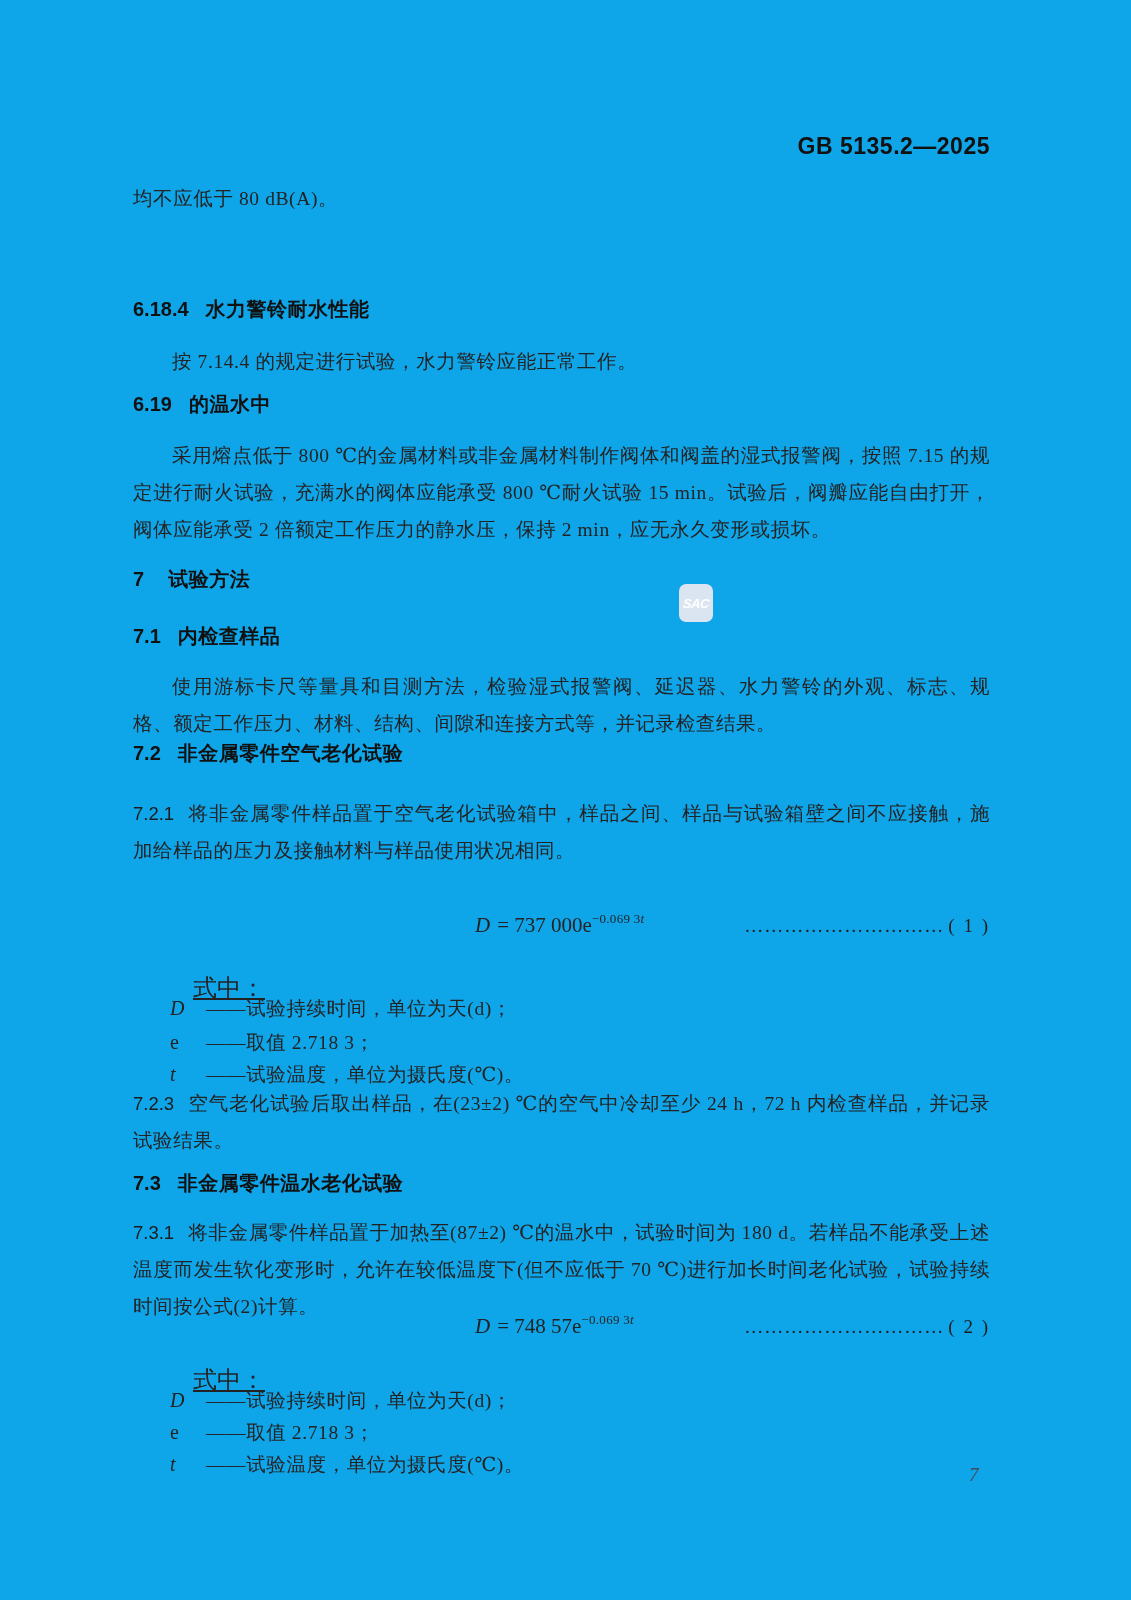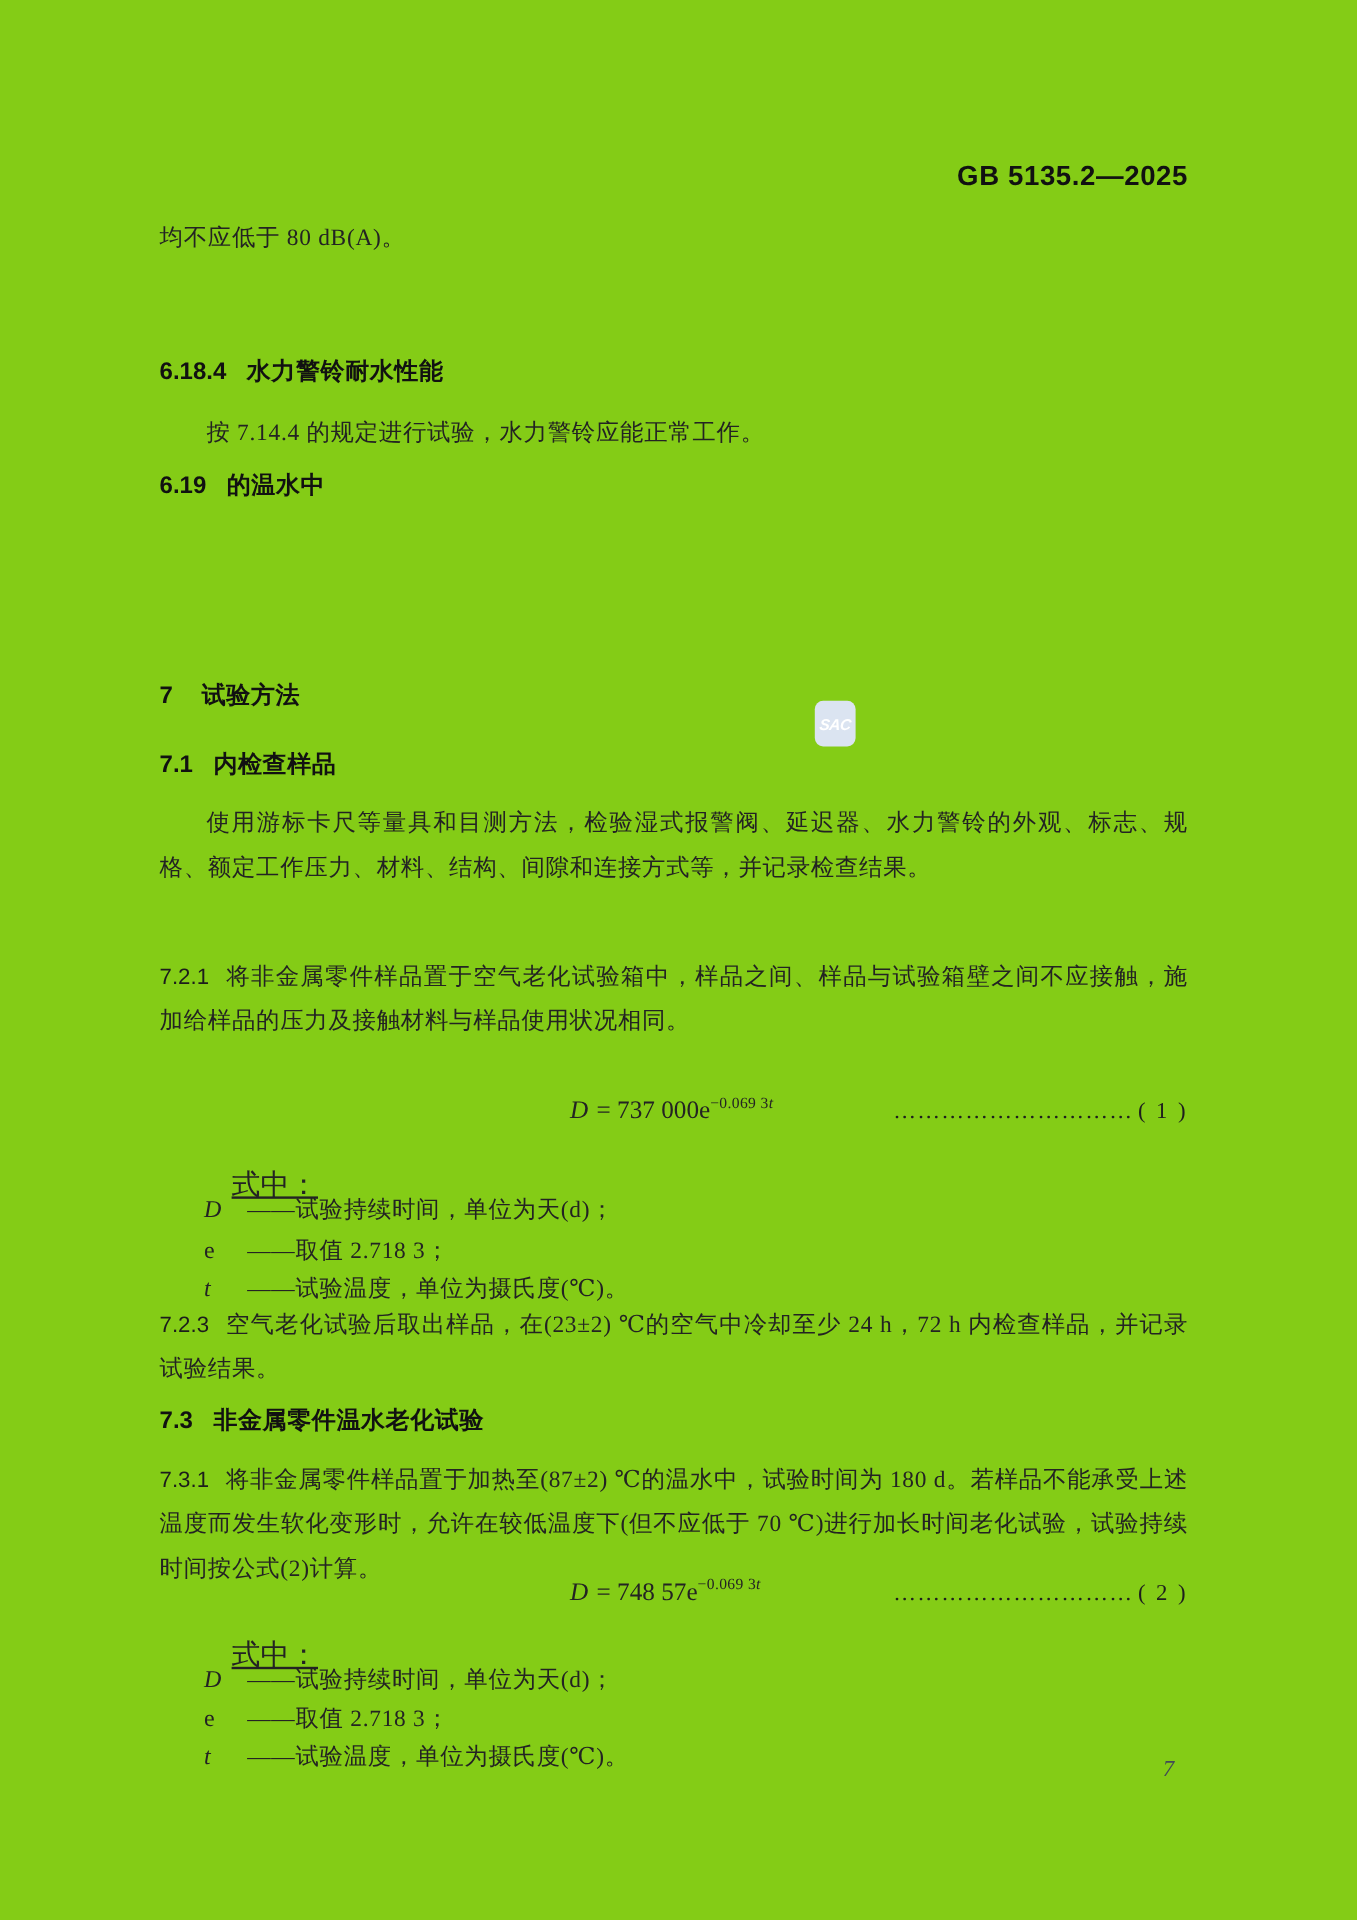--- a/index.html
+++ b/index.html
@@ -1,19 +1,19 @@
 <!DOCTYPE html>
 <html><head>
 <meta charset="utf-8">
 <style>
   html,body { margin:0; padding:0; background:#ffffff; }
   .page {
     position:relative;
     width:1131px; height:1600px;
-    background:#84cc16;
+    background:#0ea5e9;
     font-family:"Liberation Serif","DejaVu Serif",serif;
     color:#232323;
     overflow:hidden;
   }
   .blk { position:absolute; left:133px; width:857px; }
   .doc-header {
     text-align:right;
     font-family:"Liberation Sans","DejaVu Sans",sans-serif;
     font-weight:700; font-size:23px; letter-spacing:0.5px; color:#111;
   }
@@ -67,31 +67,33 @@
 
   <p class="blk para" style="top:180px">均不应低于 80 dB(A)。</p>
 
 
   <div class="blk heading" style="top:296px"><span class="h-num">6.18.4</span><span>水力警铃耐水性能</span></div>
 
   <p class="blk para indent" style="top:343px">按 7.14.4 的规定进行试验，水力警铃应能正常工作。</p>
 
   <div class="blk heading" style="top:391px"><span class="h-num">6.19</span><span>的温水中</span></div>
 
+  <p class="blk para indent" style="top:437px">采用熔点低于 800 ℃的金属材料或非金属材料制作阀体和阀盖的湿式报警阀，按照 7.15 的规定进行耐火试验，充满水的阀体应能承受 800 ℃耐火试验 15 min。试验后，阀瓣应能自由打开，阀体应能承受 2 倍额定工作压力的静水压，保持 2 min，应无永久变形或损坏。</p>
 
   <div class="blk heading heading-l1" style="top:566px"><span class="h-num">7</span><span>试验方法</span></div>
 
   <div class="watermark">
       <span>SAC</span>
     </div>
 
   <div class="blk heading" style="top:623px"><span class="h-num">7.1</span><span>内检查样品</span></div>
 
   <p class="blk para indent" style="top:668px">使用游标卡尺等量具和目测方法，检验湿式报警阀、延迟器、水力警铃的外观、标志、规格、额定工作压力、材料、结构、间隙和连接方式等，并记录检查结果。</p>
 
+  <div class="blk heading" style="top:740px"><span class="h-num">7.2</span><span>非金属零件空气老化试验</span></div>
 
   <p class="blk clause" style="top:795px"><span class="cnum">7.2.1</span><span>将非金属零件样品置于空气老化试验箱中，样品之间、样品与试验箱壁之间不应接触，施加给样品的压力及接触材料与样品使用状况相同。</span></p>
 
 
   <div class="blk formula" style="top:905px">
     <span class="f-body"><span class="fvar">D</span><span class="f-eq">= 737 000e</span><span class="f-sup"><span>−0.069 3</span><span class="fvar">t</span></span></span>
     <span class="f-dots"><span>…………………………</span><span class="f-label">( 1 )</span></span>
   </div>
 
   <p class="blk where-lead" style="top:958px">式中：</p>

